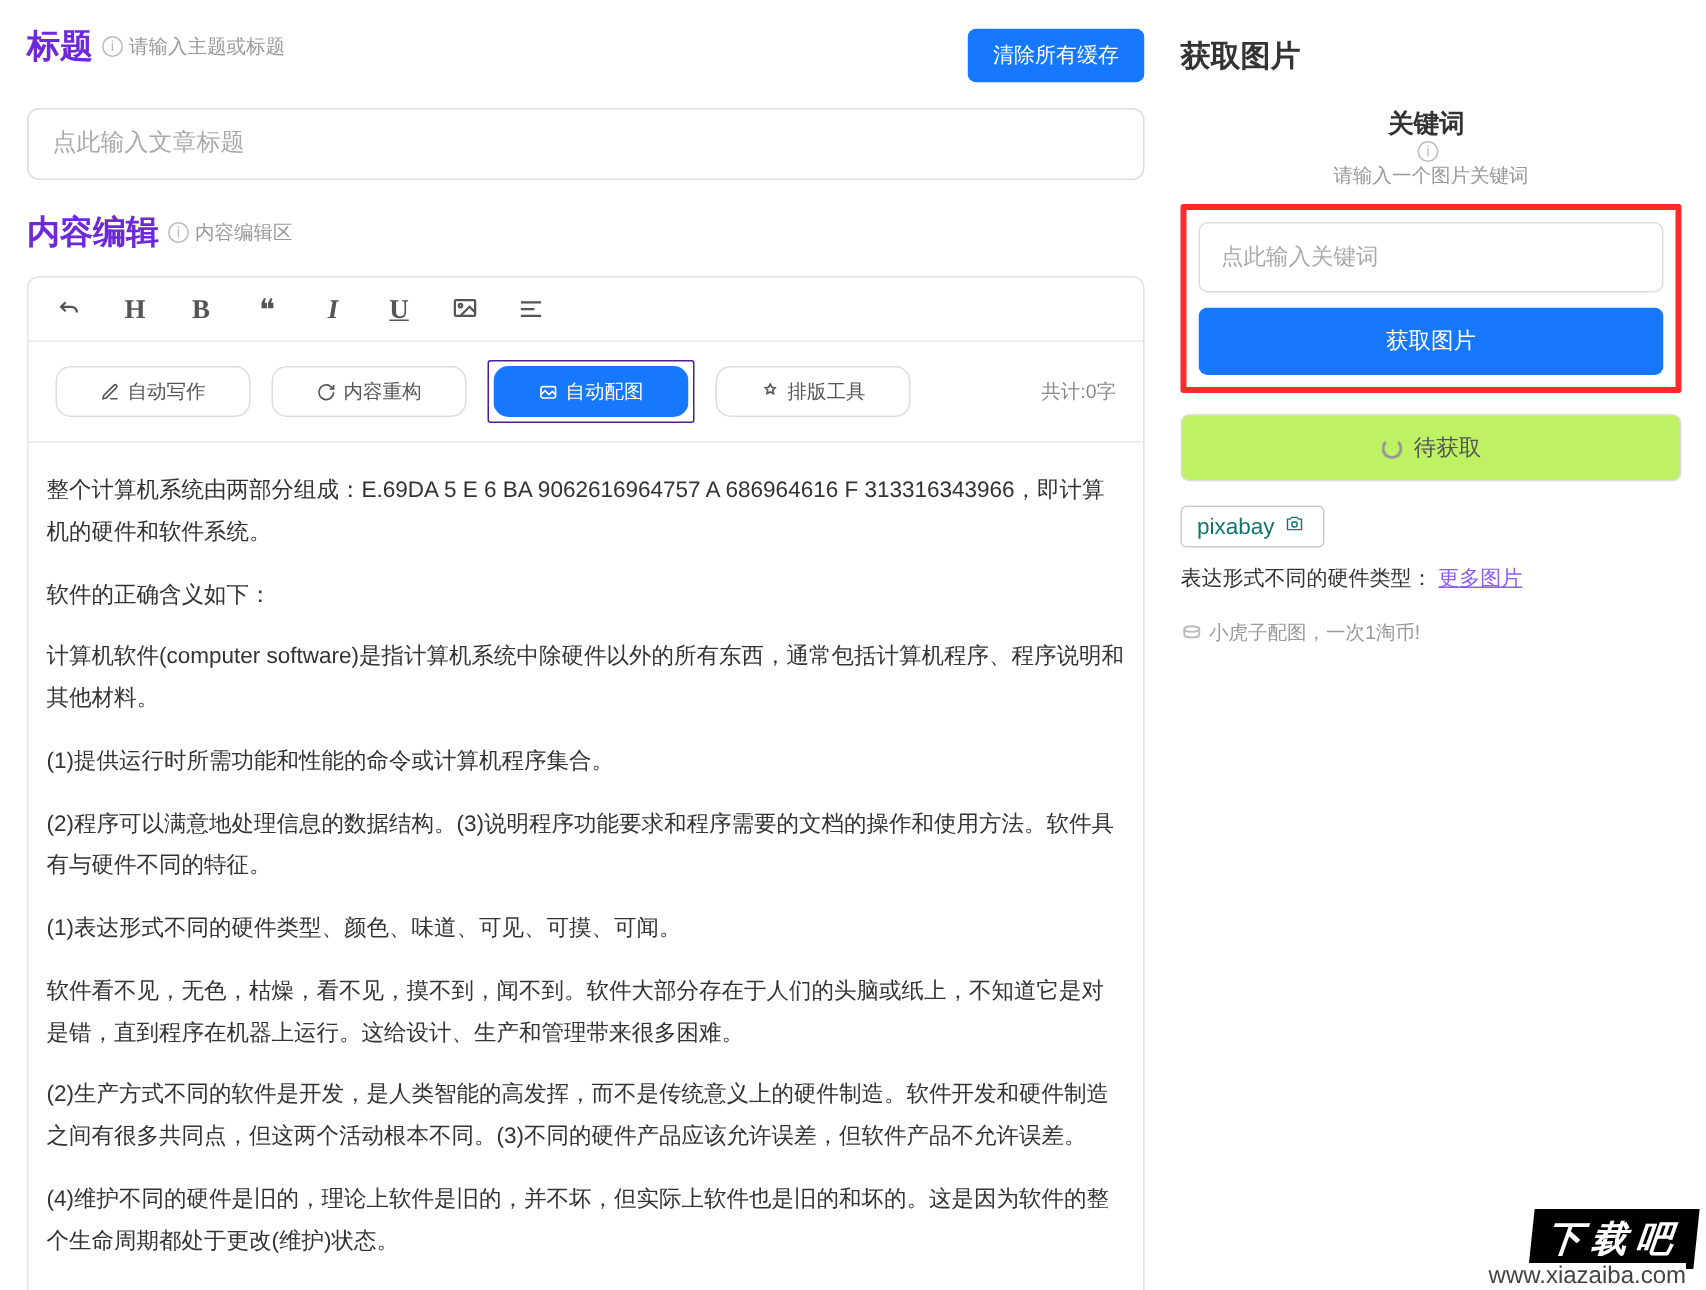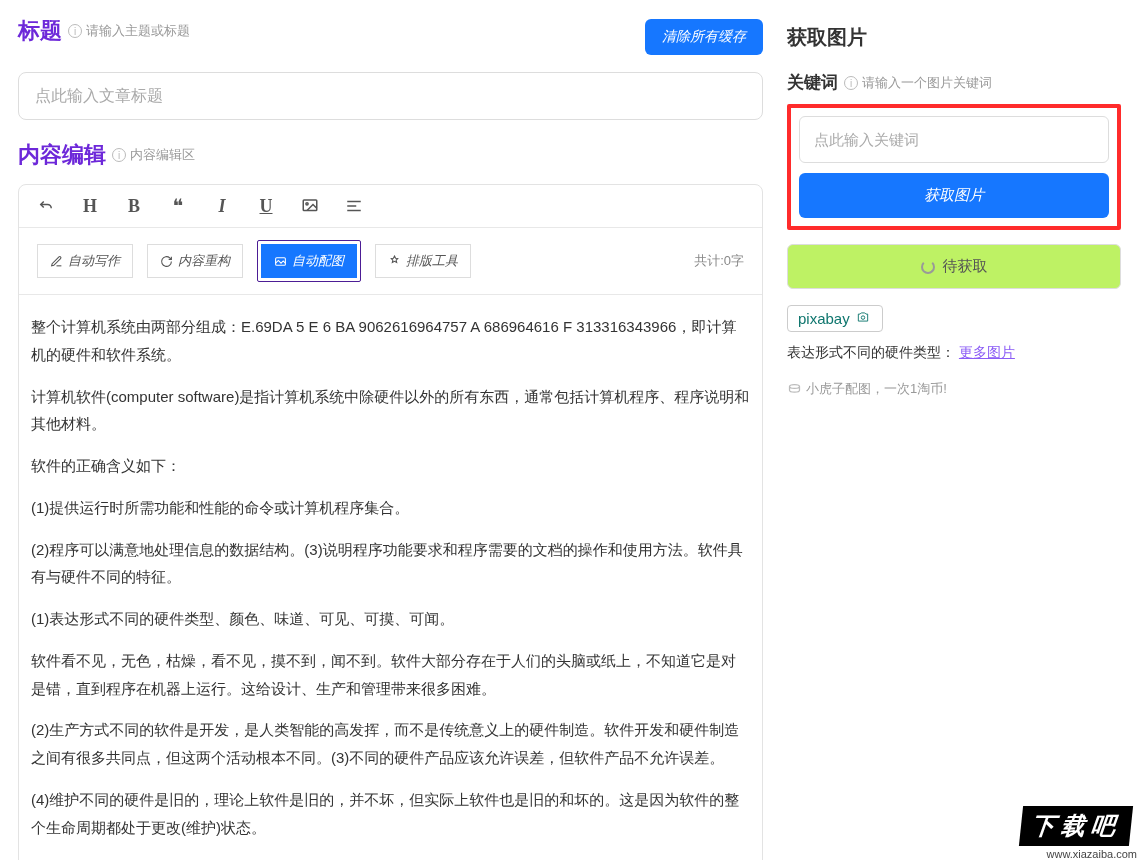--- a/index.html
+++ b/index.html
@@ -15,25 +15,25 @@
 .layout { display: flex; height: 100%; gap: 24px; padding: 16px 16px 0 18px; }
 .left-col { flex: 1; min-width: 0; }
 .right-col { width: 334px; flex-shrink: 0; }
 
 .section-header { display: flex; align-items: center; margin-bottom: 12px; }
 .section-title { font-size: 22px; font-weight: 700; color: #6d28d9; margin-right: 6px; }
 .hint-icon { display: inline-block; width: 14px; height: 14px; border: 1px solid #bbb; border-radius: 50%; color: #bbb; font-size: 10px; line-height: 13px; text-align: center; margin-right: 4px; }
 .hint-text { font-size: 13px; color: #999; text-align: right; }
 .header-row { display: flex; align-items: center; justify-content: space-between; margin-bottom: 14px; }
 
-.btn { display: inline-flex; align-items: center; justify-content: center; border-radius: 6px; cursor: pointer; font-size: 14px; padding: 8px 16px; border: 1px solid transparent; white-space: nowrap; font-style: italic; }
+.btn { display: inline-flex; align-items: center; justify-content: center; border-radius: 6px; cursor: pointer; font-size: 14px; padding: 8px 16px; border: 1px solid transparent; white-space: nowrap; }
 .btn-primary { background: #1677ff; color: #fff; }
 .btn-primary-lg { background: #1677ff; color: #fff; font-size: 15px; padding: 12px 0; width: 100%; border-radius: 6px; }
 .btn-outline { background: #fff; color: #555; border: 1px solid #ddd; }
-.btn-toolbar { padding: 7px 12px; font-size: 13px; border-radius: 0; }
+.btn-toolbar { padding: 7px 29px; font-size: 13px; border-radius: 10px; }
 .btn-icon-txt svg, .btn-icon-txt .ic { margin-right: 5px; }
 
 .title-input { width: 100%; border: 1px solid #ddd; border-radius: 8px; padding: 14px 16px; font-size: 16px; color: #3b82f6; background: #fff; margin-bottom: 20px; }
 .title-input::placeholder { color: #aaa; }
 
 .editor-box { border: 1px solid #e3e3e3; border-radius: 8px; }
 .editor-toolbar-1 { display: flex; align-items: center; gap: 26px; padding: 12px 18px; border-bottom: 1px solid #e8e8e8; }
 .tb-icon { width: 18px; height: 18px; color: #555; display: inline-flex; align-items: center; justify-content: center; cursor: pointer; }
 .tb-icon.text { font-family: Georgia, serif; font-size: 18px; font-weight: 600; }
 .tb-icon.italic { font-style: italic; }
@@ -42,42 +42,42 @@
 
 .editor-toolbar-2 { display: flex; align-items: center; justify-content: space-between; padding: 12px 18px; border-bottom: 1px solid #e8e8e8; }
 .tb2-left { display: flex; align-items: center; gap: 14px; }
 .highlight-box { border: 1px solid #4c1d95; padding: 3px; border-radius: 2px; }
 .count-text { font-size: 13px; color: #888; }
 
 .editor-content { padding: 18px 12px 18px 12px; font-size: 15px; line-height: 1.85; color: #333; }
 .editor-content p { margin-bottom: 14px; }
 
 .right-title { font-size: 20px; font-weight: 700; color: #333; margin-bottom: 20px; margin-top: 8px; }
-.right-subhead { display: flex; align-items: center; margin-bottom: 10px; }
+.right-subhead { display: flex; align-items: center; margin-bottom: 10px; flex-direction: column; }
 .right-sub-title { font-size: 17px; font-weight: 700; color: #333; margin-right: 6px; }
 
 .keyword-box { border: 4px solid #ff2b2b; padding: 8px; border-radius: 2px; margin-bottom: 14px; }
 .keyword-input { width: 100%; border: 1px solid #ddd; border-radius: 6px; padding: 14px 14px; font-size: 15px; margin-bottom: 10px; }
 .keyword-input::placeholder { color: #aaa; }
 
 .pending-btn { width: 100%; border: 1px solid #ddd; border-radius: 6px; background: #bef264; padding: 12px 0; font-size: 15px; color: #555; margin-bottom: 16px; display: flex; align-items: center; justify-content: center; gap: 8px; }
 .spinner-icon { width: 14px; height: 14px; border: 2px solid #999; border-top-color: transparent; border-radius: 50%; display: inline-block; }
 
 .pixabay-badge { display: inline-flex; align-items: center; border: 1px solid #ccc; border-radius: 4px; padding: 4px 10px; font-size: 15px; font-weight: 500; color: #0f766e; margin-bottom: 12px; }
 .pixabay-badge .cam { margin-left: 4px; }
 
 .provider-row { font-size: 14px; color: #333; margin-bottom: 18px; }
 .provider-row a { color: #8b5cf6; text-decoration: underline; }
 
 .coin-row { font-size: 13px; color: #999; display: flex; align-items: center; gap: 4px; }
 .coin-icon { width: 15px; height: 15px; }
 
 .watermark { position: absolute; right: 0; bottom: 0; width: 160px; height: 70px; pointer-events: none; }
 .wm-box { position: absolute; right: 6px; bottom: 14px; background: #000; color: #fff; padding: 4px 10px; font-size: 24px; font-weight: 800; letter-spacing: 6px; font-style: italic; transform: skewX(-6deg); }
-.wm-url { position: absolute; right: 0; bottom: 0; font-size: 11px; color: #444; background: #fff; }
+.wm-url { position: absolute; right: 13px; bottom: 0; font-size: 16px; color: #444; background: #fff; }
 
 </style>
 </head>
 <body>
 
 <div class="layout">
 
   <div class="left-col">
     <div class="header-row">
       <div class="section-header">
@@ -156,22 +156,22 @@
                 <path d="M12 2l2 4 4 .6-3 3 1 4-4-2-4 2 1-4-3-3 4-.6z"></path>
               </svg>
             <span>排版工具</span>
           </button>
         </div>
         <span class="count-text">共计:0字</span>
       </div>
 
       <div class="editor-content">
         <p>整个计算机系统由两部分组成：E.69DA 5 E 6 BA 9062616964757 A 686964616 F 313316343966，即计算机的硬件和软件系统。</p>
+        <p>软件的正确含义如下：</p>
         <p>计算机软件(computer software)是指计算机系统中除硬件以外的所有东西，通常包括计算机程序、程序说明和其他材料。</p>
-        <p>软件的正确含义如下：</p>
         <p>(1)提供运行时所需功能和性能的命令或计算机程序集合。</p>
         <p>(2)程序可以满意地处理信息的数据结构。(3)说明程序功能要求和程序需要的文档的操作和使用方法。软件具有与硬件不同的特征。</p>
         <p>(1)表达形式不同的硬件类型、颜色、味道、可见、可摸、可闻。</p>
         <p>软件看不见，无色，枯燥，看不见，摸不到，闻不到。软件大部分存在于人们的头脑或纸上，不知道它是对是错，直到程序在机器上运行。这给设计、生产和管理带来很多困难。</p>
         <p>(2)生产方式不同的软件是开发，是人类智能的高发挥，而不是传统意义上的硬件制造。软件开发和硬件制造之间有很多共同点，但这两个活动根本不同。(3)不同的硬件产品应该允许误差，但软件产品不允许误差。</p>
         <p>(4)维护不同的硬件是旧的，理论上软件是旧的，并不坏，但实际上软件也是旧的和坏的。这是因为软件的整个生命周期都处于更改(维护)状态。</p>
       </div>
     </div>
   </div>
 

